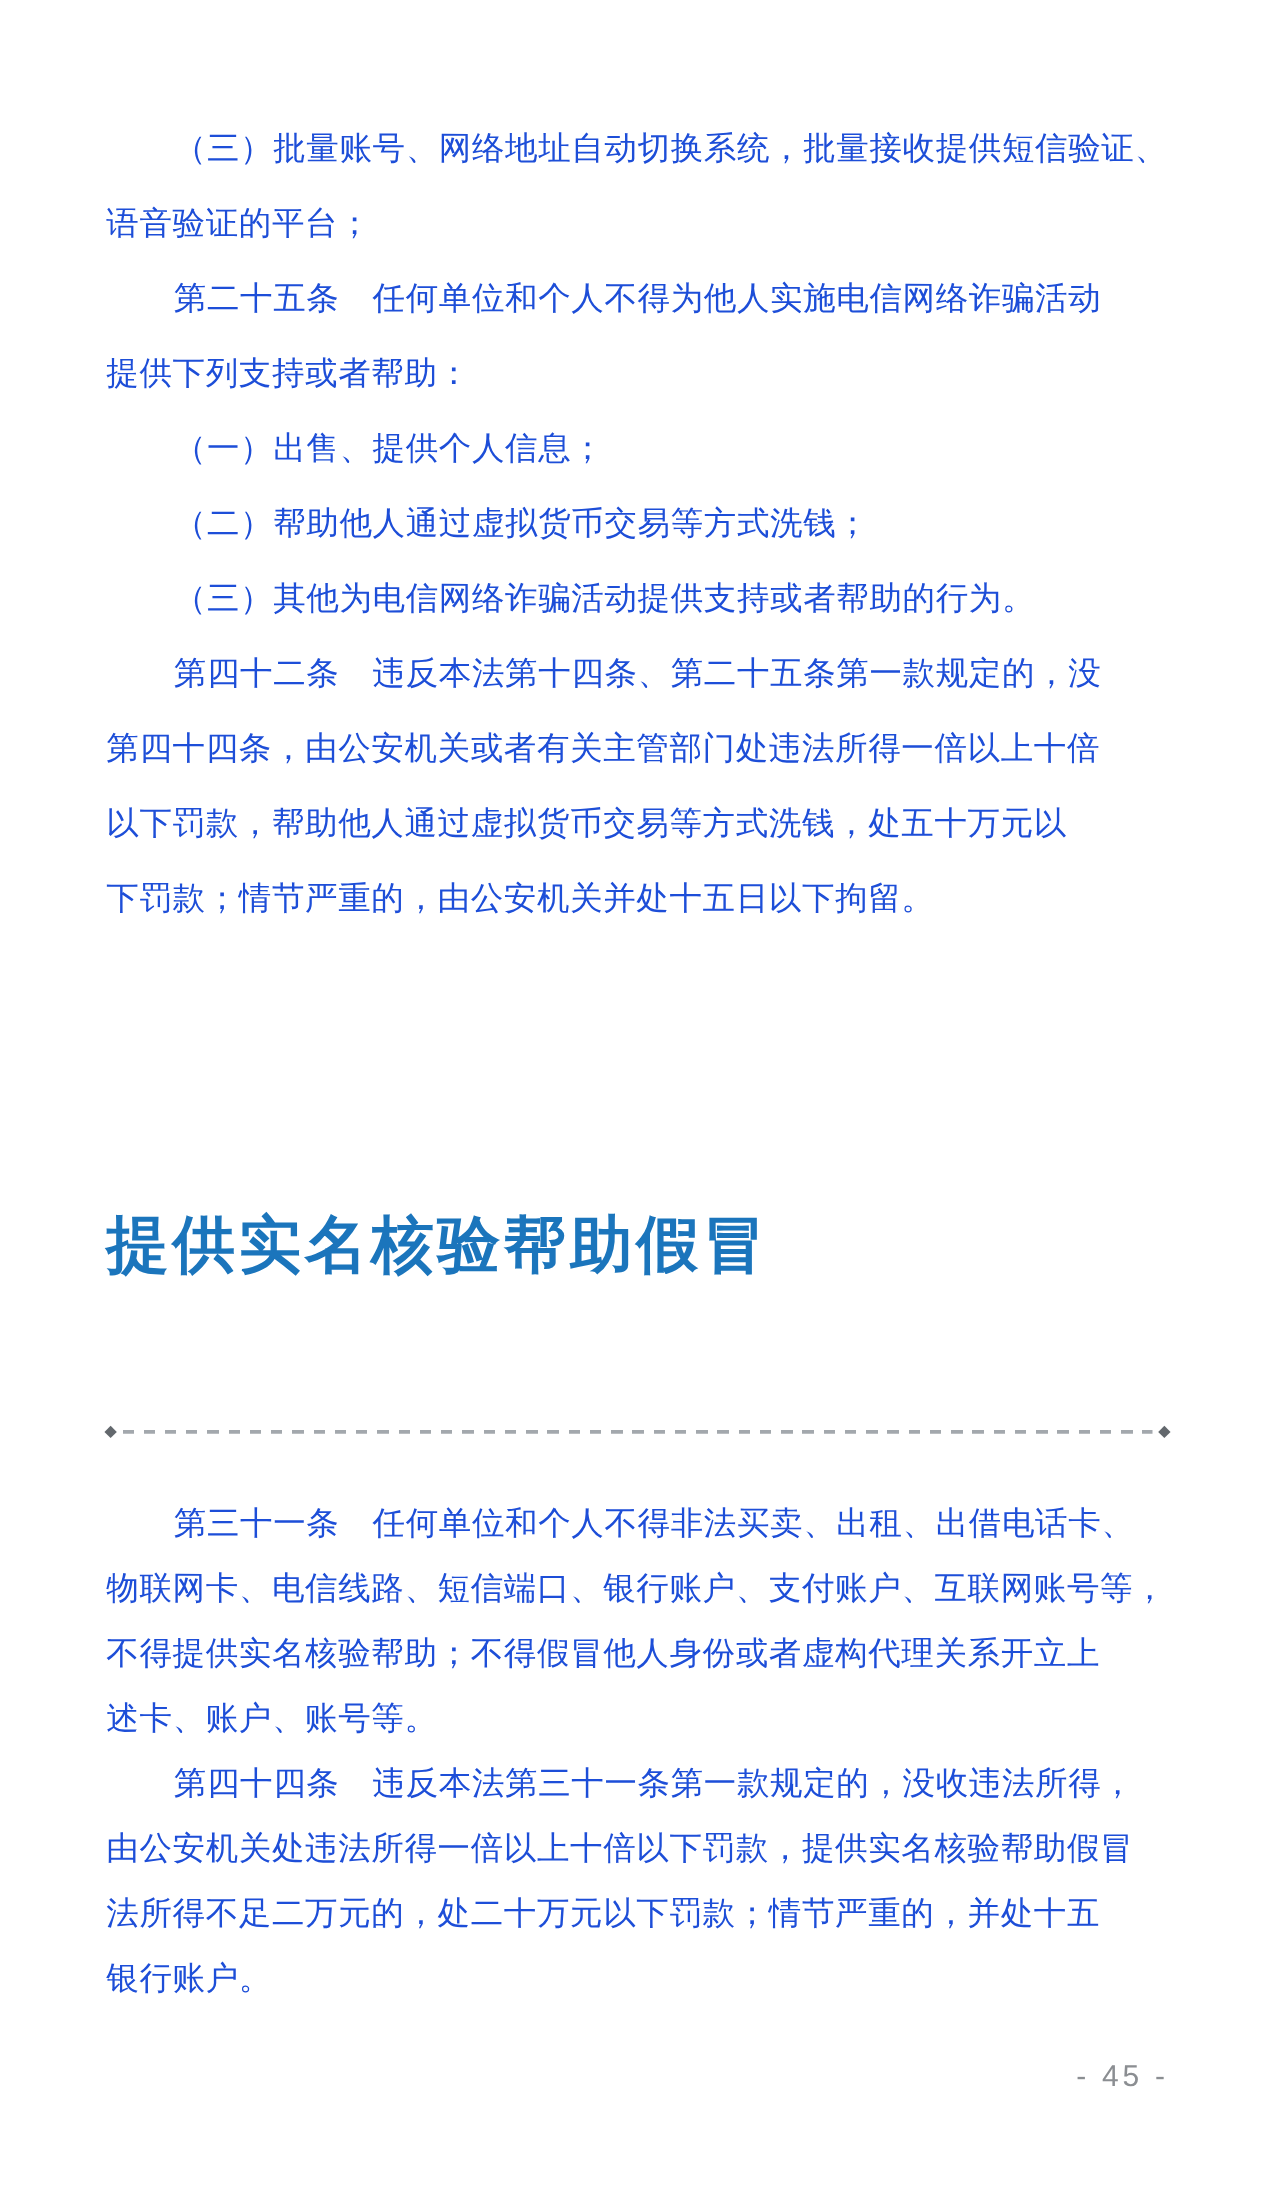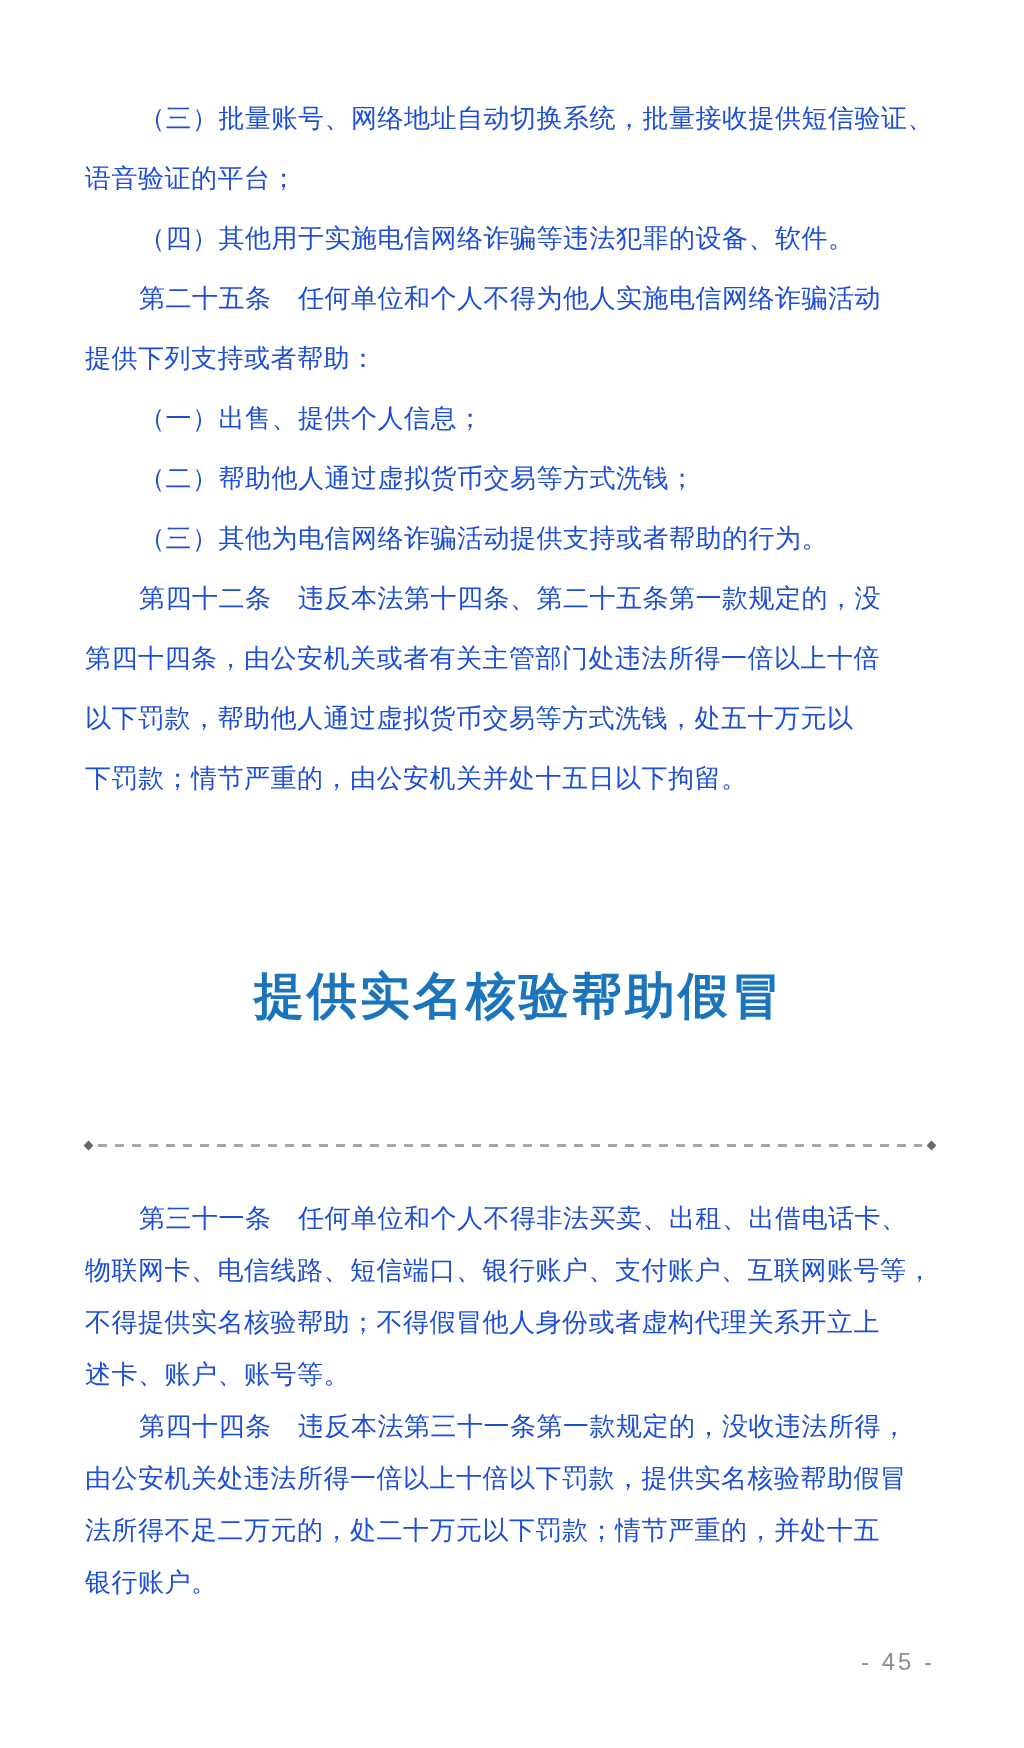--- a/index.html
+++ b/index.html
@@ -15,21 +15,21 @@
     font-size:26px;line-height:60px;
     color:#1d4ed8;
     letter-spacing:0.5px;
   }
   #block1{top:88px;}
   #block2{top:1192px;line-height:52px;}
   .line{white-space:nowrap;}
   .line.indent{padding-left:54px;}
   .section-heading{
     position:absolute;top:962px;right:71px;left:85px;
-    text-align:center;
+    text-align:left;
     font-size:50px;line-height:68px;
     font-weight:bold;
     color:#1b75bc;
     letter-spacing:3px;
   }
   .divider{
     position:absolute;top:1140px;left:85px;right:89px;
     display:flex;align-items:center;height:10px;
   }
   .divider .dash-line{
@@ -47,21 +47,20 @@
   }
 </style>
 </head>
 <body>
 
 <div class="page">
 
   <div class="body-block" id="block1">
     <div class="line indent">（三）批量账号、网络地址自动切换系统，批量接收提供短信验证、</div>
     <div class="line">语音验证的平台；</div>
-    <div class="line indent">（四）其他用于实施电信网络诈骗等违法犯罪的设备、软件。</div>
     <div class="line indent">第二十五条　任何单位和个人不得为他人实施电信网络诈骗活动</div>
     <div class="line">提供下列支持或者帮助：</div>
     <div class="line indent">（一）出售、提供个人信息；</div>
     <div class="line indent">（二）帮助他人通过虚拟货币交易等方式洗钱；</div>
     <div class="line indent">（三）其他为电信网络诈骗活动提供支持或者帮助的行为。</div>
     <div class="line indent">第四十二条　违反本法第十四条、第二十五条第一款规定的，没</div>
     <div class="line">第四十四条，由公安机关或者有关主管部门处违法所得一倍以上十倍</div>
     <div class="line">以下罚款，帮助他人通过虚拟货币交易等方式洗钱，处五十万元以</div>
     <div class="line">下罚款；情节严重的，由公安机关并处十五日以下拘留。</div>
   </div>

